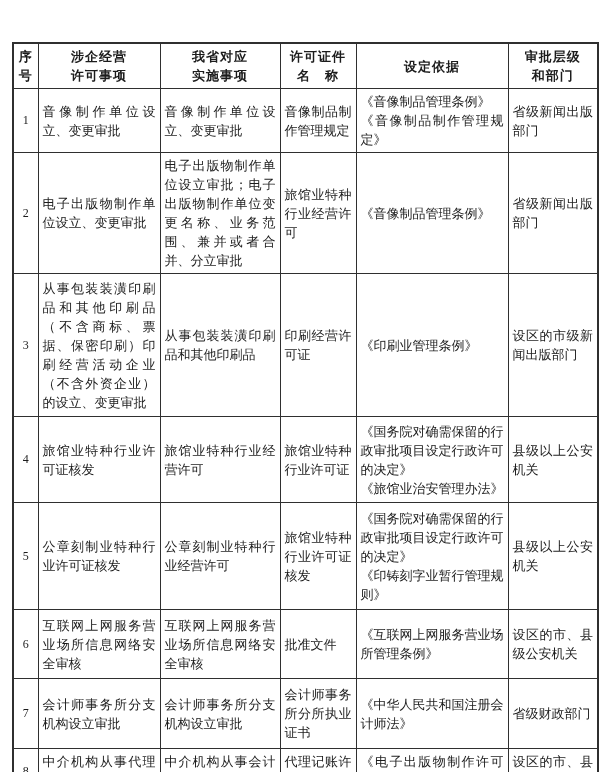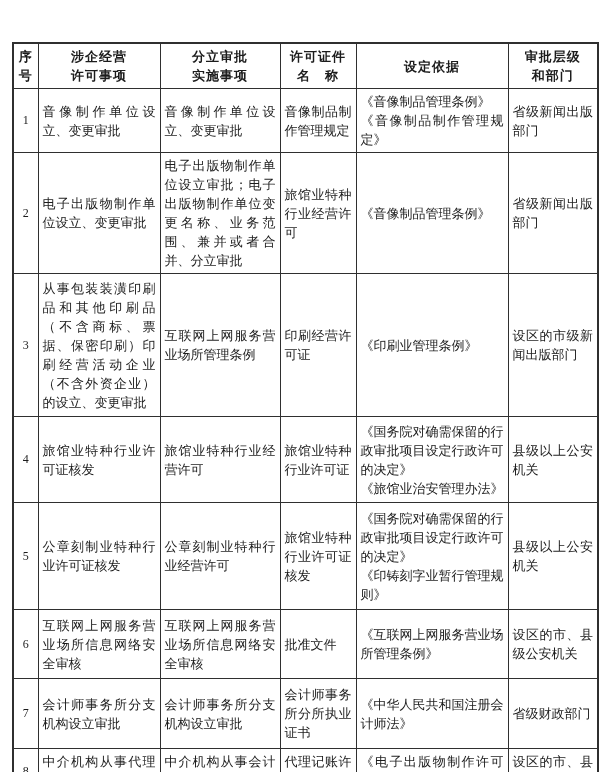--- a/index.html
+++ b/index.html
@@ -71,21 +71,21 @@
         <col class="c-impl">
       <col class="c-cert">
         <col class="c-basis">
         <col class="c-dept">
     </colgroup>
     <thead>
       <tr class="rh">
         <th>序号</th>
         <th>涉企经营
 许可事项</th>
-        <th>分立审批
+        <th>我省对应
 实施事项</th>
         <th>许可证件
 名　称</th>
         <th>设定依据</th>
         <th>审批层级
 和部门</th>
       </tr>
     </thead>
     <tbody>
       <tr class="r1">
@@ -105,21 +105,21 @@
         <td>电子出版物制作单位设立审批；电子出版物制作单位变更名称、业务范围、兼并或者合并、分立审批</td>
         <td>旅馆业特种行业经营许可</td>
         <td>
           <div class="basis-entry">《音像制品管理条例》</div>
         </td>
         <td>省级新闻出版部门</td>
       </tr>
       <tr class="r3">
         <td class="serial">3</td>
         <td>从事包装装潢印刷品和其他印刷品（不含商标、票据、保密印刷）印刷经营活动企业（不含外资企业）的设立、变更审批</td>
-        <td>互联网上网服务营业场所管理条例</td>
+        <td>从事包装装潢印刷品和其他印刷品</td>
         <td>印刷经营许可证</td>
         <td>
           <div class="basis-entry">《印刷业管理条例》</div>
         </td>
         <td>设区的市级新闻出版部门</td>
       </tr>
       <tr class="r4">
         <td class="serial">4</td>
         <td>旅馆业特种行业许可证核发</td>
         <td>旅馆业特种行业经营许可</td>

